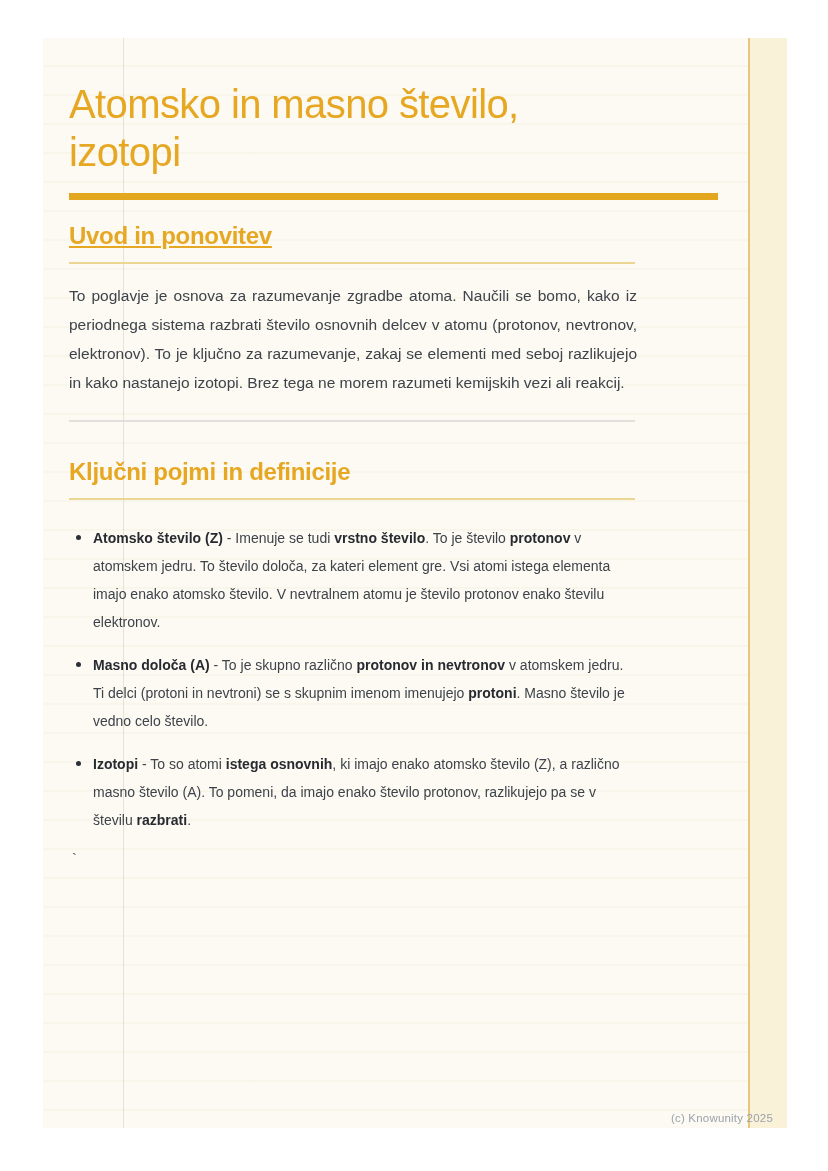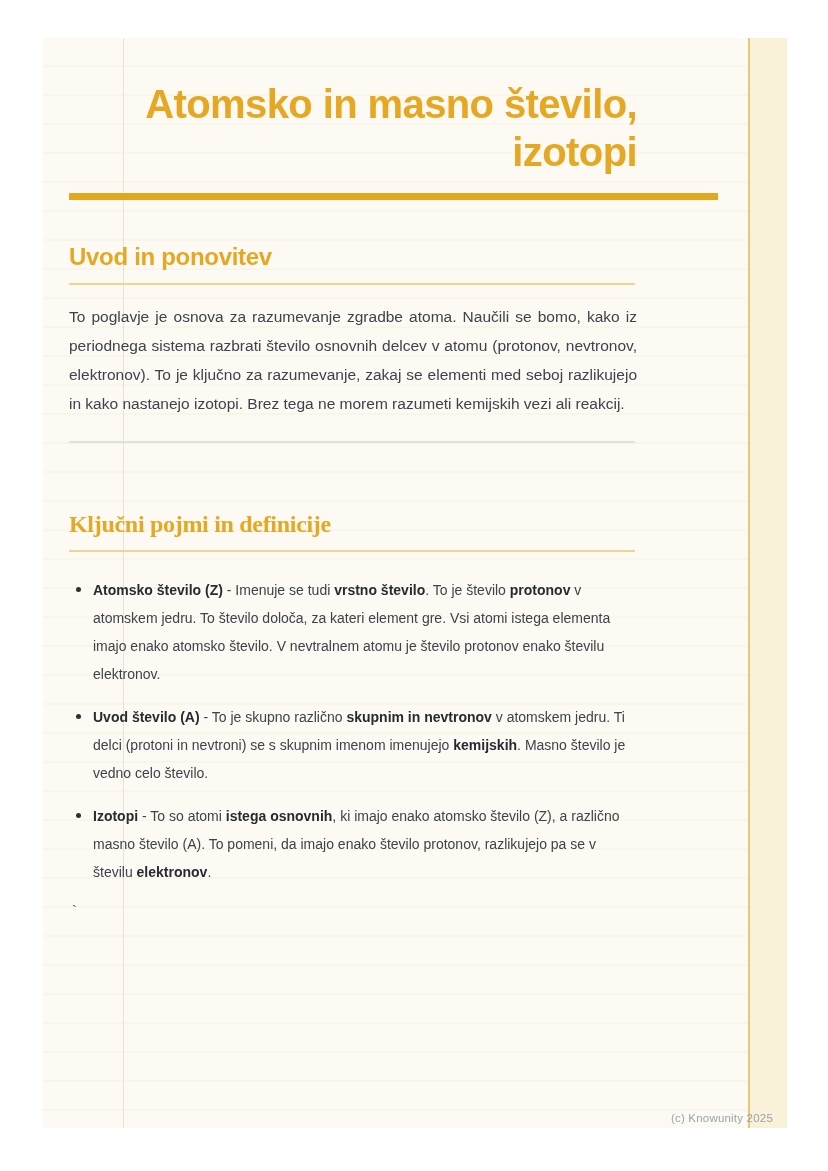--- a/index.html
+++ b/index.html
@@ -47,43 +47,42 @@
   .content {
     position: absolute;
     left: 26px; top: 0;
     width: 568px;
   }
 
   .doc-title {
     margin: 42px 0 0 0;
     font-size: 40px;
     line-height: 48px;
-    font-weight: 700;
+    font-weight: 400;
     letter-spacing: -0.6px;
     color: #E6A723;
-    text-align: right;
   }
 
   .title-rule {
     margin-top: 17px;
     width: 649px;
     height: 7px;
     background: #E2A71E;
   }
 
   .section-heading {
     margin: 0;
     font-size: 24px;
     line-height: 26px;
     font-weight: 700;
     letter-spacing: -0.3px;
     color: #E6A723;
   }
-  .heading-1 { margin-top: 44px; }
-  .heading-2 { margin-top: 68px; font-family: Liberation Serif, serif; }
+  .heading-1 { margin-top: 23px; text-decoration: underline; }
+  .heading-2 { margin-top: 37px; }
 
   .heading-underline {
     margin-top: 13px;
     width: 566px;
     height: 2px;
     background: #EBD693;
   }
 
   .intro-paragraph {
     margin: 17px 0 0 0;
@@ -164,22 +163,22 @@
 
       <p class="intro-paragraph">To poglavje je osnova za razumevanje zgradbe atoma. Naučili se bomo, kako iz periodnega sistema razbrati število osnovnih delcev v atomu (protonov, nevtronov, elektronov). To je ključno za razumevanje, zakaj se elementi med seboj razlikujejo in kako nastanejo izotopi. Brez tega ne morem razumeti kemijskih vezi ali reakcij.</p>
 
       <div class="section-divider"></div>
 
       <h2 class="section-heading heading-2">Ključni pojmi in definicije</h2>
       <div class="heading-underline"></div>
 
       <ul class="definition-list">
         <li class="definition-item"><span class="seg-bold">Atomsko število (Z)</span><span> - Imenuje se tudi </span><span class="seg-bold">vrstno število</span><span>. To je število </span><span class="seg-bold">protonov</span><span> v atomskem jedru. To število določa, za kateri element gre. Vsi atomi istega elementa imajo enako atomsko število. V nevtralnem atomu je število protonov enako številu elektronov.</span></li>
-        <li class="definition-item"><span class="seg-bold">Uvod število (A)</span><span> - To je skupno različno </span><span class="seg-bold">skupnim in nevtronov</span><span> v atomskem jedru. Ti delci (protoni in nevtroni) se s skupnim imenom imenujejo </span><span class="seg-bold">kemijskih</span><span>. Masno število je vedno celo število.</span></li>
-        <li class="definition-item"><span class="seg-bold">Izotopi</span><span> - To so atomi </span><span class="seg-bold">istega osnovnih</span><span>, ki imajo enako atomsko število (Z), a različno masno število (A). To pomeni, da imajo enako število protonov, razlikujejo pa se v številu </span><span class="seg-bold">elektronov</span><span>.</span></li>
+        <li class="definition-item"><span class="seg-bold">Masno določa (A)</span><span> - To je skupno različno </span><span class="seg-bold">protonov in nevtronov</span><span> v atomskem jedru. Ti delci (protoni in nevtroni) se s skupnim imenom imenujejo </span><span class="seg-bold">protoni</span><span>. Masno število je vedno celo število.</span></li>
+        <li class="definition-item"><span class="seg-bold">Izotopi</span><span> - To so atomi </span><span class="seg-bold">istega osnovnih</span><span>, ki imajo enako atomsko število (Z), a različno masno število (A). To pomeni, da imajo enako število protonov, razlikujejo pa se v številu </span><span class="seg-bold">razbrati</span><span>.</span></li>
       </ul>
 
       <div class="stray-mark">`</div>
 
     </div>
 
     <div class="footer-credit">(c) Knowunity 2025</div>
   </div>
 </div>
 

